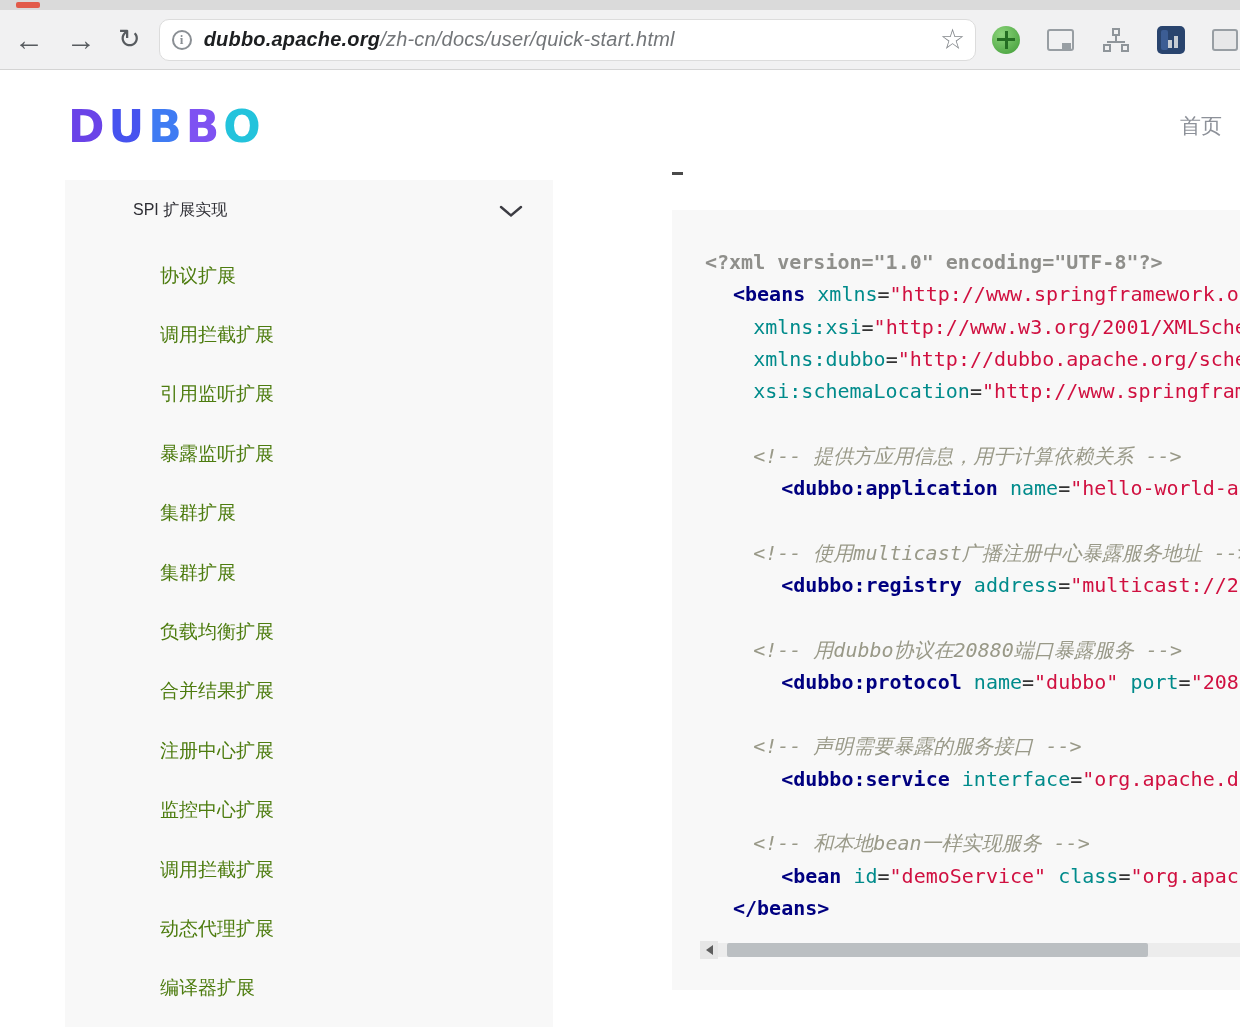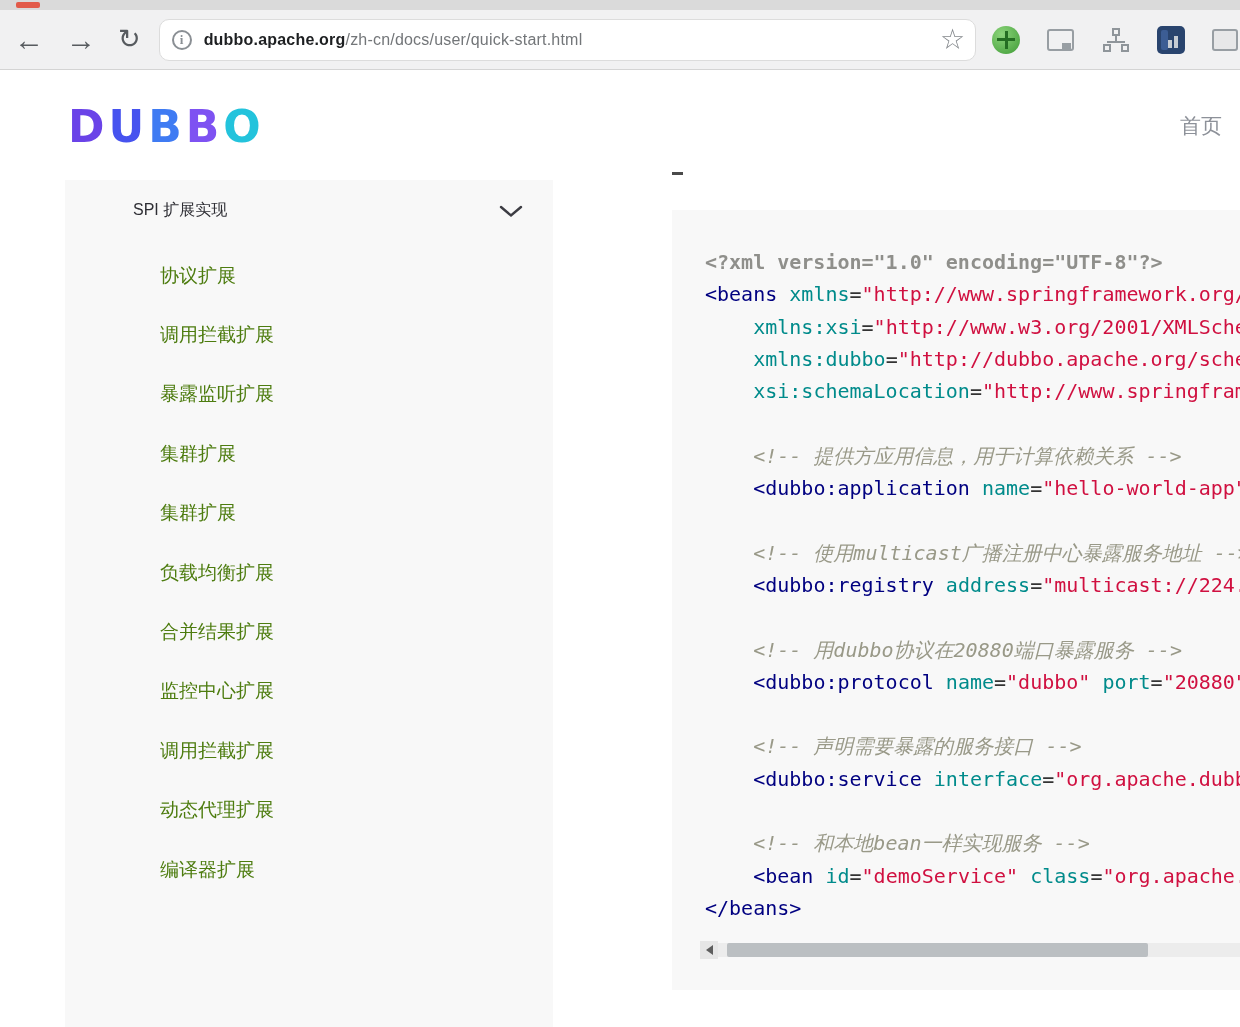--- a/index.html
+++ b/index.html
@@ -12,21 +12,21 @@
   .tab-strip { position:absolute; top:0; left:0; right:0; height:10px; background:#dadada; }
   .tab-accent { position:absolute; left:16px; top:2px; width:24px; height:6px; background:#e25b4a; border-radius:2px; }
   .toolbar { position:absolute; top:10px; left:0; right:0; height:59px; display:flex; align-items:center; padding-left:14px; }
   .nav-btn { font-size:30px; color:#575b5f; line-height:1; margin-right:22px; cursor:pointer; user-select:none; }
   .nav-btn.reload { font-size:27px; margin-right:18px; }
   .omnibox { width:840px; height:42px; background:#fff; border:1px solid #dcdcdc; border-radius:10px;
     display:flex; align-items:center; padding:0 10px 0 12px; cursor:text; }
   .info-ic { width:20px; height:20px; border:2px solid #8a8f94; border-radius:50%; color:#8a8f94;
     font-size:13px; font-weight:bold; display:flex; align-items:center; justify-content:center;
     font-family:"Liberation Serif",serif; flex:none; cursor:pointer; }
-  .url { margin-left:12px; font-size:16px; white-space:nowrap; overflow:hidden; flex:1; letter-spacing:.2px; }
+  .url { margin-left:12px; font-size:20px; white-space:nowrap; overflow:hidden; flex:1; letter-spacing:.2px;font-style:italic; }
   .url .host { color:#1d1f21; font-weight:600; }
   .url .path { color:#737679; font-weight:400; }
   .star { font-size:28px; color:#84888c; line-height:1; cursor:pointer; margin-left:8px; flex:none; }
   .ext-row { display:flex; align-items:center; margin-left:16px; gap:27px; }
   .ext { width:28px; height:28px; position:relative; cursor:pointer; flex:none; }
   .ext-green { border-radius:50%; background:radial-gradient(circle at 35% 30%, #8bd47a, #3f9b36); }
   .ext-green::before, .ext-green::after { content:""; position:absolute; background:#246e22; }
   .ext-green::before { left:12.5px; top:5px; width:3px; height:18px; }
   .ext-green::after  { top:12.5px; left:5px; height:3px; width:18px; }
   .ext-frame { width:27px; height:22px; margin-top:3px; border:2px solid #989ea3; border-radius:3px; }
@@ -62,21 +62,21 @@
     color:#4d7c0f; cursor:pointer; white-space:nowrap; }
 
   
   .main { position:absolute; left:553px; top:180px; width:687px; height:847px; background:#fff; }
   .stray-dash { position:absolute; left:119px; top:-8px; width:11px; height:3px; background:#4a4a4a; }
   .codeblock { position:absolute; left:119px; top:30px; width:568px; height:780px; background:#f8f8f8; overflow:hidden; }
   .code-content { padding:36px 0 0 33px; font-family:"DejaVu Sans Mono",monospace; font-size:20px;
     line-height:32.3px; white-space:pre; }
   .code-line { white-space:pre; min-height:32.3px; }
   .tk-decl { color:#8f8f8b; font-weight:bold; }
-  .tk-tag { color:#000080; font-weight:normal; }
+  .tk-tag { color:#000080; font-weight:bold;margin-left:28px; }
   .tk-attr { color:#008b8b; }
   .tk-val { color:#d01040; }
   .tk-plain { color:#333; }
   .tk-comment { color:#999988; font-style:italic; }
 
   .hscroll { position:absolute; left:28px; right:0; top:731px; height:18px; display:flex; align-items:center; }
   .hs-arrow { width:18px; height:18px; background:#e6e6e6; display:flex; align-items:center; justify-content:center; cursor:pointer; flex:none; }
   .hs-arrow .tri { width:0; height:0; border-top:5px solid transparent; border-bottom:5px solid transparent; border-right:7px solid #5e5e5e; }
   .hs-track { flex:1; height:14px; background:#ececec; position:relative; cursor:pointer; }
   .hs-thumb { position:absolute; left:9px; top:0; width:421px; height:14px; background:#bbbfc2; border-radius:2px; cursor:grab; }
@@ -131,25 +131,27 @@
     <span>SPI 扩展实现</span>
     <span class="side-chevron">
       <svg width="24" height="13" viewBox="0 0 24 13">
           <path d="M2 2 L12 10.5 L22 2" fill="none" stroke="#3c3c43" stroke-width="2.4" stroke-linecap="round"></path>
         </svg>
     </span>
   </div>
   <ul class="side-list">
       <li class="side-item">协议扩展</li>
       <li class="side-item">调用拦截扩展</li>
+      <li class="side-item">引用监听扩展</li>
       <li class="side-item">暴露监听扩展</li>
       <li class="side-item">集群扩展</li>
       <li class="side-item">集群扩展</li>
       <li class="side-item">负载均衡扩展</li>
       <li class="side-item">合并结果扩展</li>
+      <li class="side-item">注册中心扩展</li>
       <li class="side-item">监控中心扩展</li>
       <li class="side-item">调用拦截扩展</li>
       <li class="side-item">动态代理扩展</li>
       <li class="side-item">编译器扩展</li>
     </ul>
 </div>
 
 <div class="main">
   <div class="stray-dash"></div>
   <div class="codeblock">

